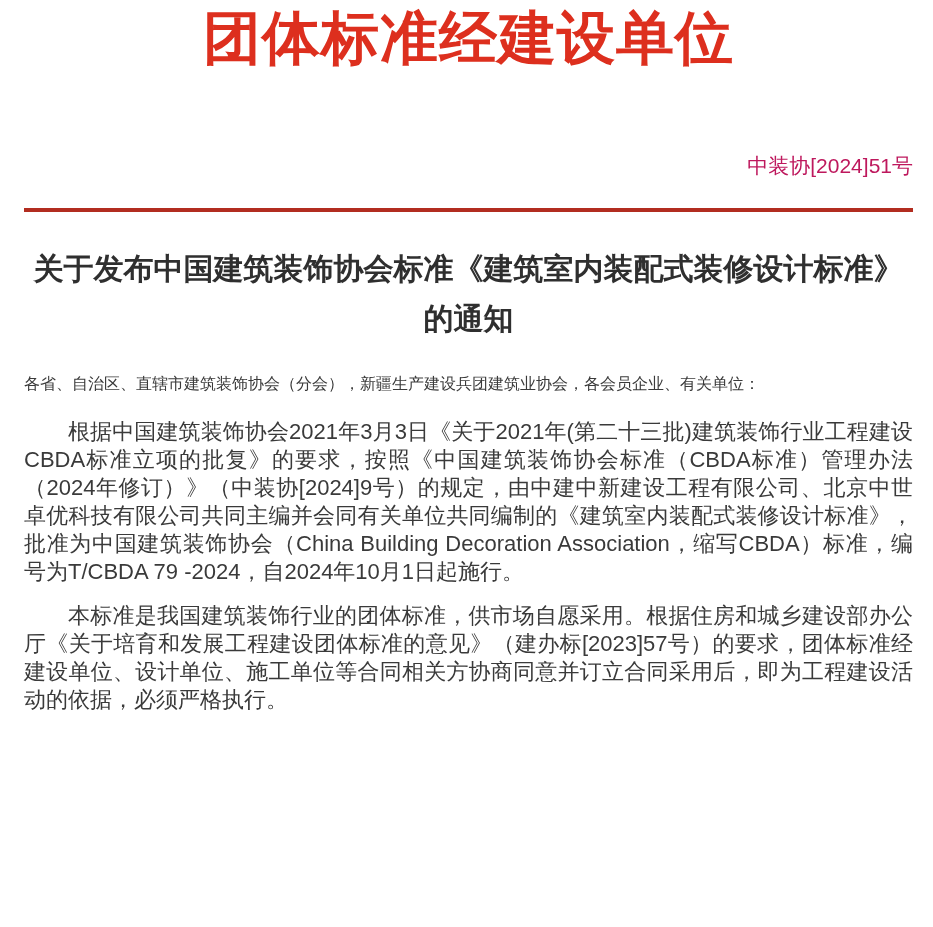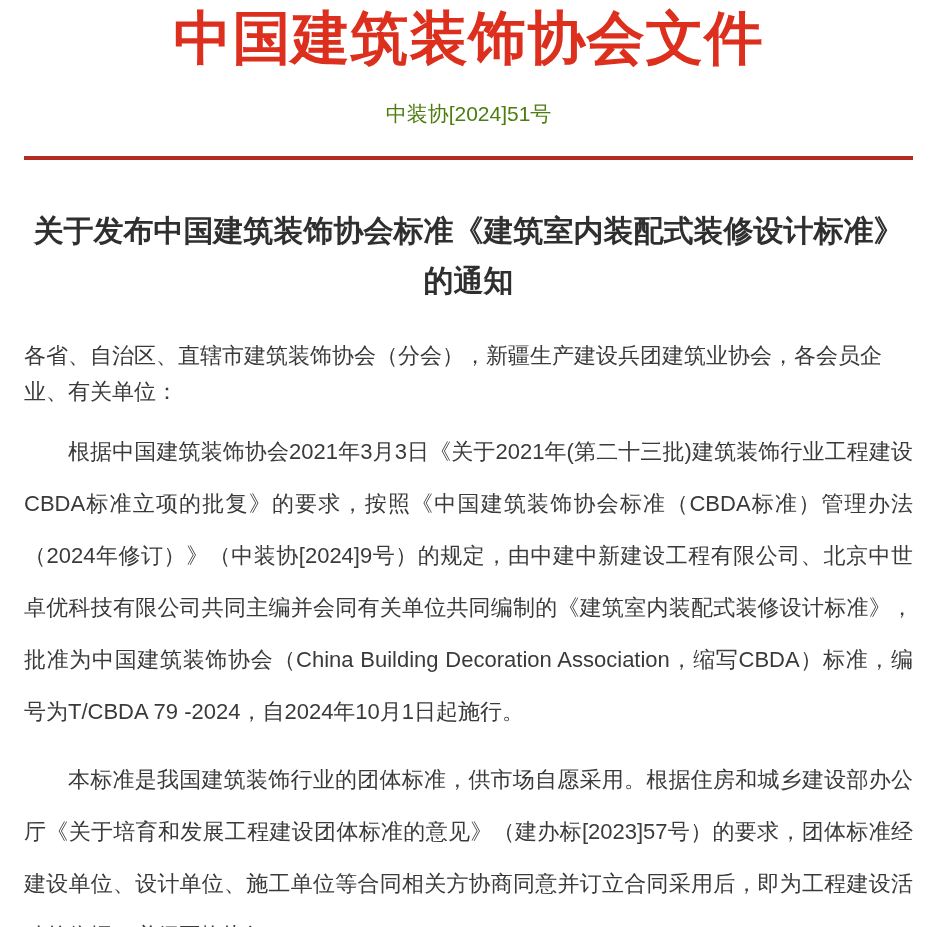--- a/index.html
+++ b/index.html
@@ -25,60 +25,60 @@
     text-align: center;
     color: #dd2f1e;
     font-family: "Liberation Serif", "DejaVu Serif", serif;
     font-weight: 700;
     font-size: 58px;
     line-height: 62px;
     letter-spacing: 1px;
     white-space: nowrap;
   }
   .doc-number {
-    text-align: center;
+    text-align: right;
     font-size: 21px;
     line-height: 24px;
-    margin-top: 32px;
-    color: #4d7c0f;
+    margin-top: 84px;
+    color: #be185d;
   }
   .divider {
     height: 4px;
     background: #b22d20;
     margin-top: 30px;
   }
   .notice-heading {
-    margin: 46px 0 0 0;
+    margin: 32px 0 0 0;
     text-align: center;
     font-size: 30px;
     line-height: 50px;
     font-weight: 700;
     color: #2f2f2f;
   }
   .salutation {
-    margin-top: 32px;
-    font-size: 22px;
+    margin-top: 22px;
+    font-size: 16px;
     line-height: 36px;
     color: #3a3a3a;
   }
   .body-para {
     margin: 16px 0 0 0;
     font-size: 22px;
-    line-height: 52px;
+    line-height: 28px;
     text-indent: 2em;
     text-align: justify;
     color: #3a3a3a;
   }
 </style>
 </head>
 <body>
 
 <div class="page">
 
-  <div class="doc-title">中国建筑装饰协会文件</div>
+  <div class="doc-title">团体标准经建设单位</div>
 
   <div class="doc-number">中装协[2024]51号</div>
 
   <div class="divider"></div>
 
   <h1 class="notice-heading">关于发布中国建筑装饰协会标准《建筑室内装配式装修设计标准》的通知</h1>
 
   <div class="salutation">各省、自治区、直辖市建筑装饰协会（分会），新疆生产建设兵团建筑业协会，各会员企业、有关单位：</div>
 
   <p class="body-para">根据中国建筑装饰协会2021年3月3日《关于2021年(第二十三批)建筑装饰行业工程建设CBDA标准立项的批复》的要求，按照《中国建筑装饰协会标准（CBDA标准）管理办法（2024年修订）》（中装协[2024]9号）的规定，由中建中新建设工程有限公司、北京中世卓优科技有限公司共同主编并会同有关单位共同编制的《建筑室内装配式装修设计标准》，批准为中国建筑装饰协会（China Building Decoration Association，缩写CBDA）标准，编号为T/CBDA 79 -2024，自2024年10月1日起施行。</p>

